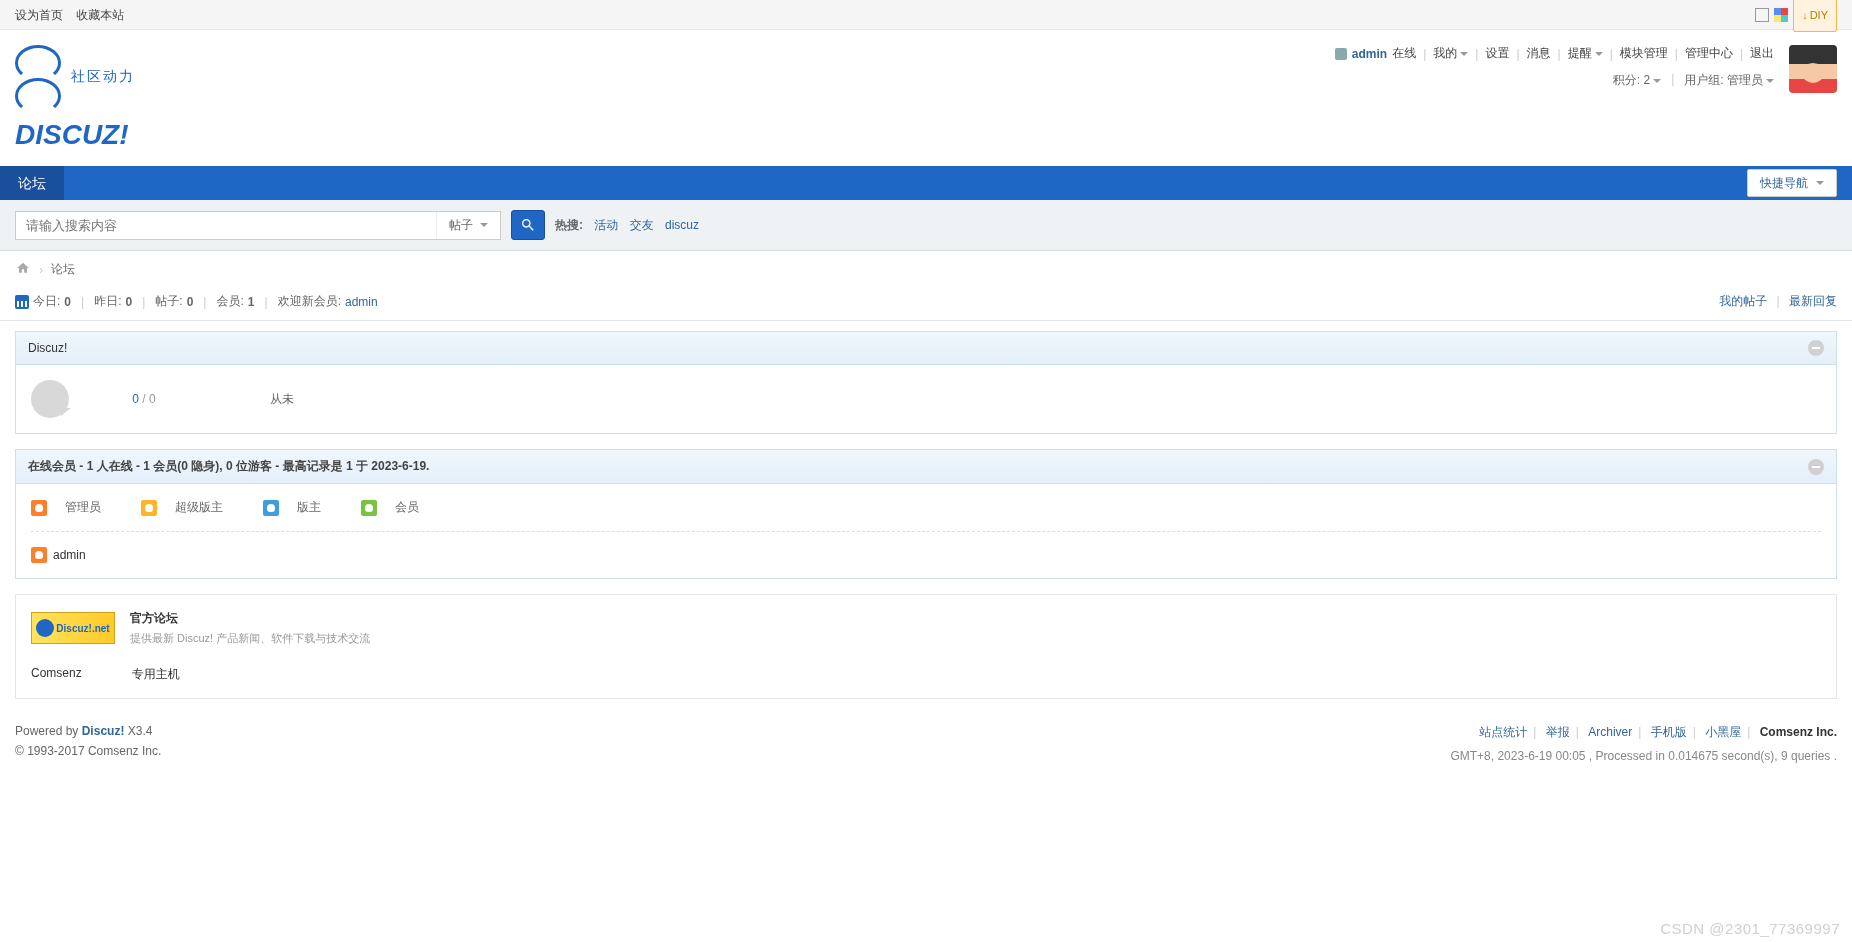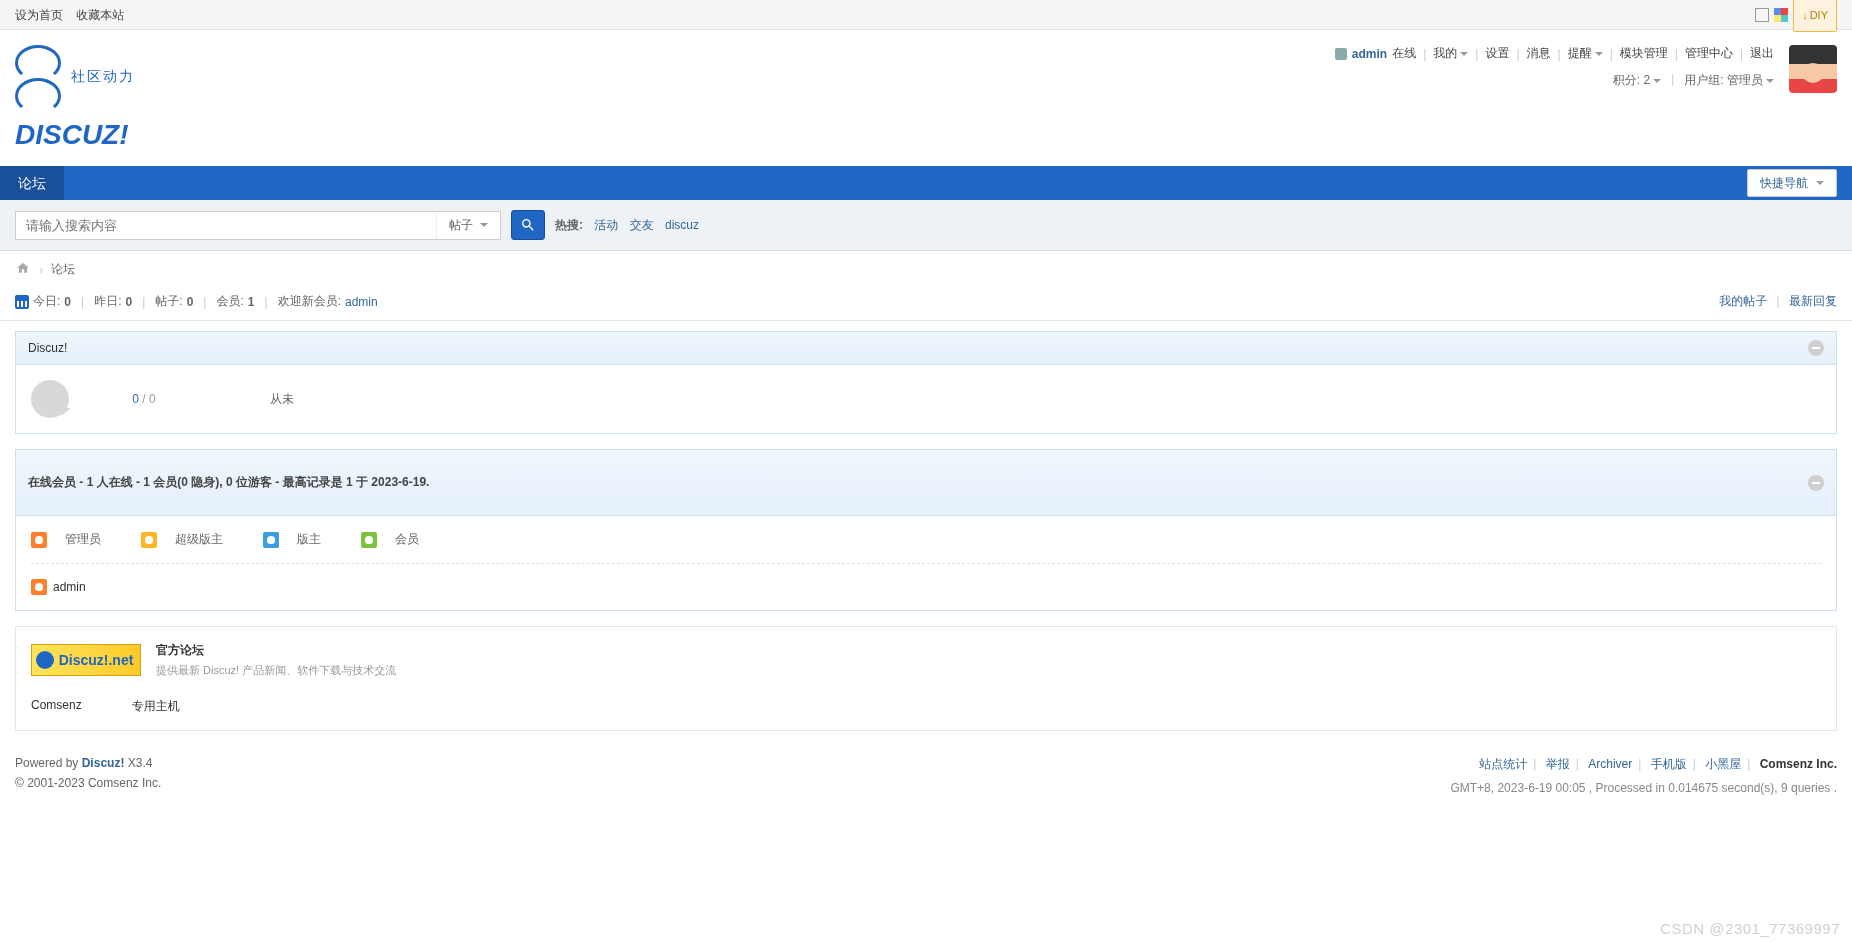--- a/index.html
+++ b/index.html
@@ -66,36 +66,36 @@
 .forum-row { display: flex; align-items: center; padding: 15px; }
 .forum-icon { width: 38px; height: 38px; background: #d8d8d8; border-radius: 50%; position: relative; margin-right: 15px; }
 .forum-icon::after { content: ""; position: absolute; bottom: 2px; right: -2px; width: 0; height: 0; border-left: 10px solid #d8d8d8; border-bottom: 8px solid transparent; }
 .forum-name { flex: 1; font-weight: bold; color: #333; }
 .forum-stats { width: 120px; text-align: center; color: #999; }
 .forum-stats .threads { color: #336699; }
 .forum-last { width: 100px; text-align: right; color: #666; padding-right: 10px; }
 
 
 .online-box { margin: 15px 15px 0; border: 1px solid #cce0f0; }
-.online-header { background: linear-gradient(to bottom, #f0f7fd, #e4effa); padding: 24px 12px; display: flex; justify-content: space-between; align-items: center; border-bottom: 1px solid #cce0f0; font-weight: bold; color: #444; }
+.online-header { background: linear-gradient(to bottom, #f0f7fd, #e4effa); padding: 8px 12px; display: flex; justify-content: space-between; align-items: center; border-bottom: 1px solid #cce0f0; font-weight: bold; color: #444; }
 .online-body { padding: 15px; }
 .legend { display: flex; gap: 40px; padding-bottom: 15px; border-bottom: 1px dashed #ddd; margin-bottom: 15px; }
 .legend-item { display: flex; align-items: center; gap: 18px; color: #666; }
 .user-badge { width: 16px; height: 16px; border-radius: 2px; display: inline-flex; align-items: center; justify-content: center; position: relative; }
 .user-badge::after { content: ""; width: 8px; height: 8px; background: #fff; border-radius: 50% 50% 40% 40%; }
 .badge-admin { background: #ff7f2a; }
 .badge-super { background: #ffb52a; }
 .badge-mod { background: #3d9de0; }
 .badge-member { background: #7cc242; }
 .online-user { display: flex; align-items: center; gap: 6px; }
 
 
 .links-box { margin: 15px 15px 0; border: 1px solid #e5e5e5; padding: 15px; }
 .link-row { display: flex; align-items: center; margin-bottom: 12px; }
-.link-banner { width: 110px; height: 32px; background: linear-gradient(to right, #ffe45c, #ffca28); border: 1px solid #d4a017; display: flex; align-items: center; justify-content: center; color: #2066c5; font-weight: bold; font-size: 14px; margin-right: 15px; position: relative; }
+.link-banner { width: 84px; height: 32px; background: linear-gradient(to right, #ffe45c, #ffca28); border: 1px solid #d4a017; display: flex; align-items: center; justify-content: center; color: #2066c5; font-weight: bold; font-size: 10px; margin-right: 15px; position: relative; }
 .link-banner::before { content: ""; position: absolute; left: 4px; width: 18px; height: 18px; background: #2066c5; border-radius: 50%; }
 .link-info .title { font-weight: bold; color: #333; margin-bottom: 4px; }
 .link-info .desc { color: #999; font-size: 11px; }
 .link-row2 { display: flex; gap: 50px; color: #666; padding-top: 8px; }
 
 
 .footer { margin: 25px 15px 10px; display: flex; justify-content: space-between; color: #666; }
 .footer-left .line { margin-bottom: 6px; }
 .footer-left strong { color: #336699; }
 .footer-right { text-align: right; }
@@ -293,21 +293,21 @@
     <a href="#">Comsenz</a>
     <a href="#">专用主机</a>
   </div>
 </div>
 
 <div class="footer">
   <div class="footer-left">
     <div class="line">
       <span>Powered by </span><a href="#"><strong>Discuz!</strong></a><span> X3.4</span>
     </div>
-    <div class="line">© 2001-2023 Comsenz Inc.</div>
+    <div class="line">© 1993-2017 Comsenz Inc.</div>
   </div>
   <div class="footer-right">
     <div class="links">
       <a href="#">站点统计</a><span class="sep">|</span>
       <a href="#">举报</a><span class="sep">|</span>
       <a href="#">Archiver</a><span class="sep">|</span>
       <a href="#">手机版</a><span class="sep">|</span>
       <a href="#">小黑屋</a><span class="sep">|</span>
       <a href="#" class="strong">Comsenz Inc.</a>
     </div>

